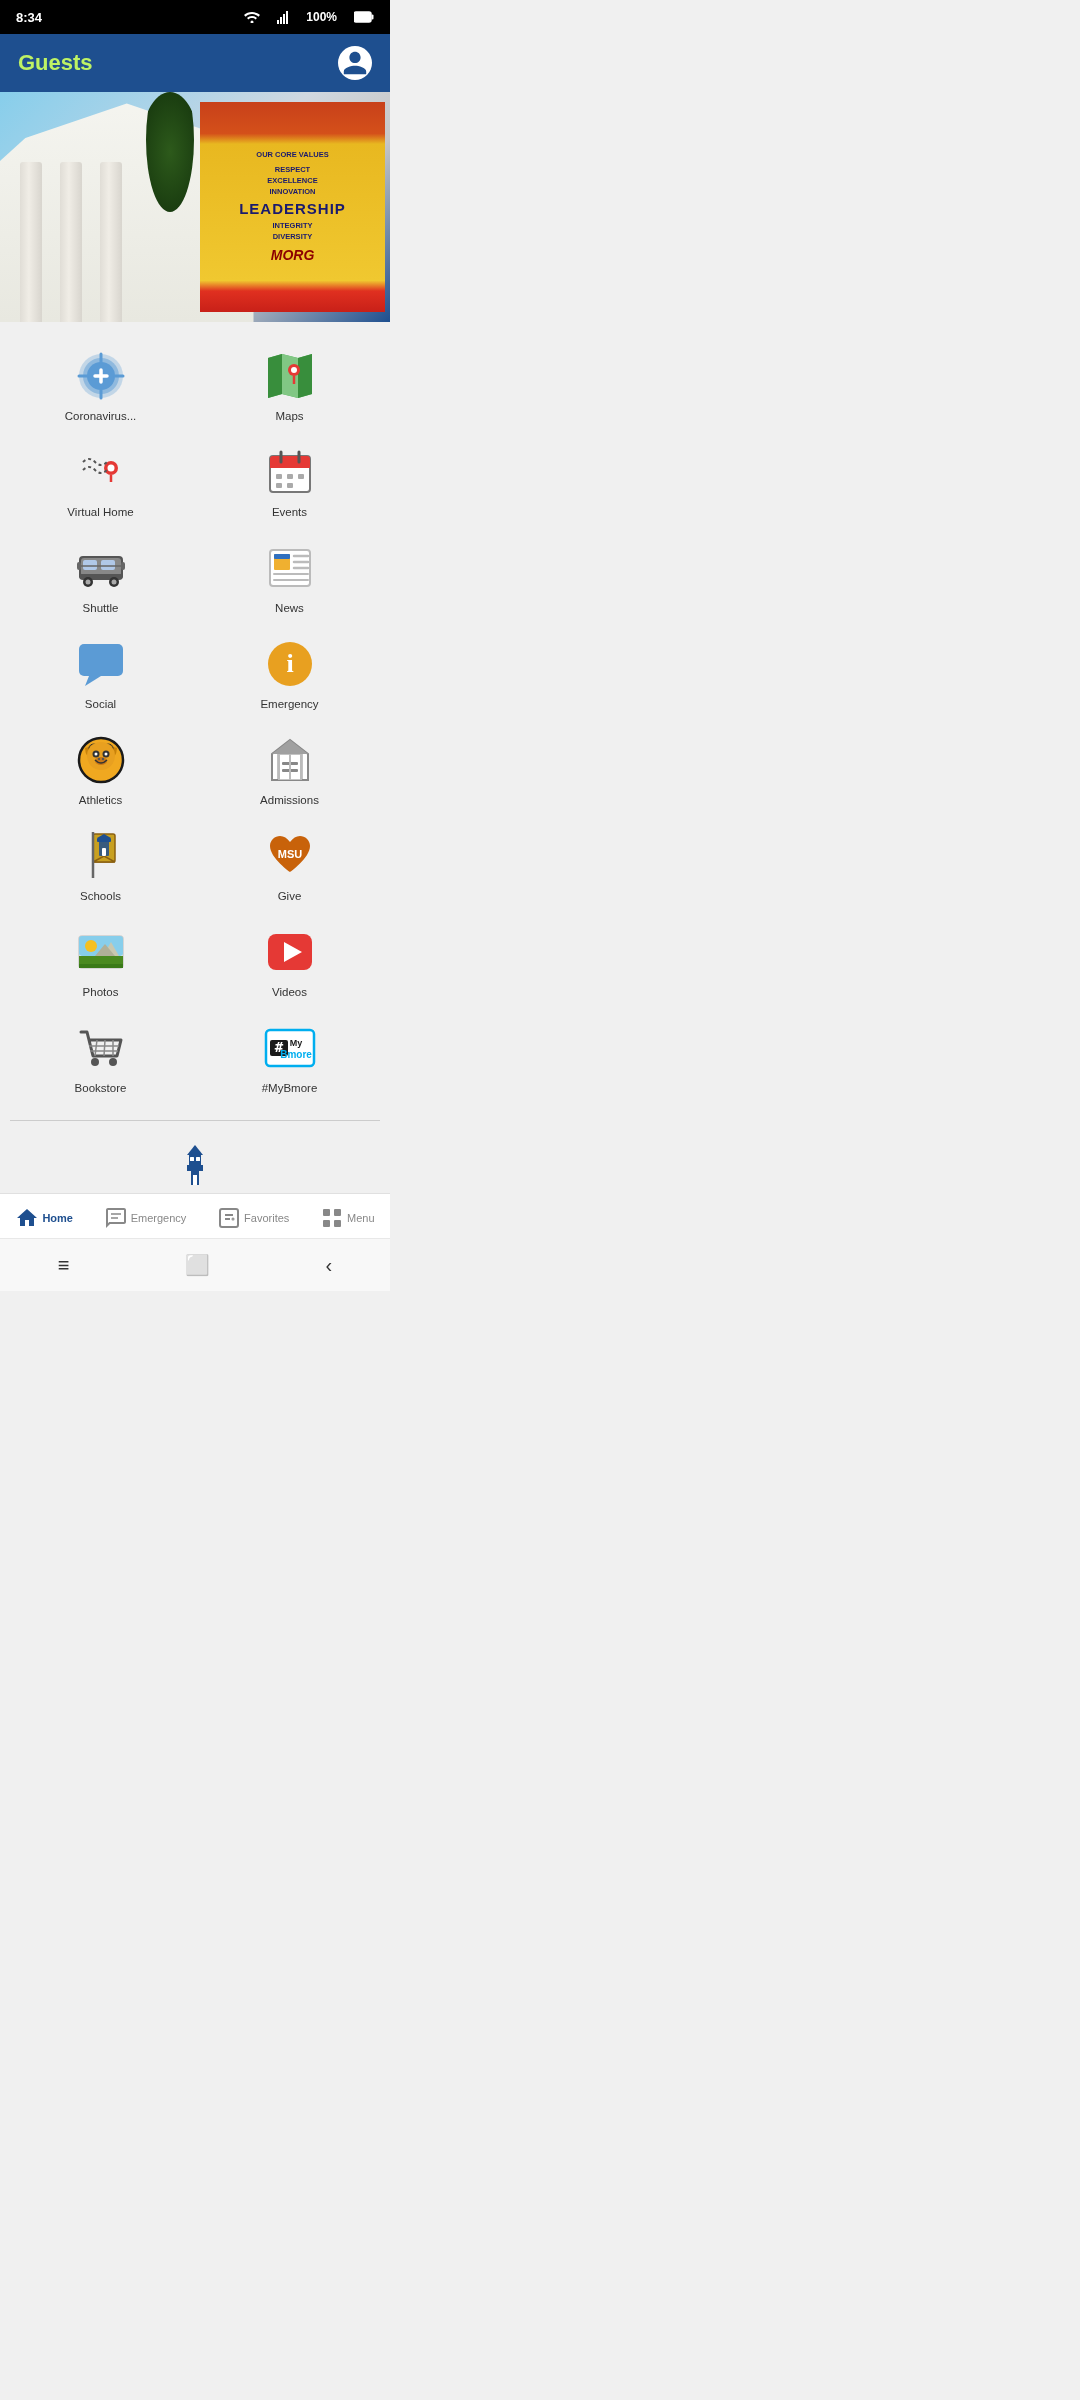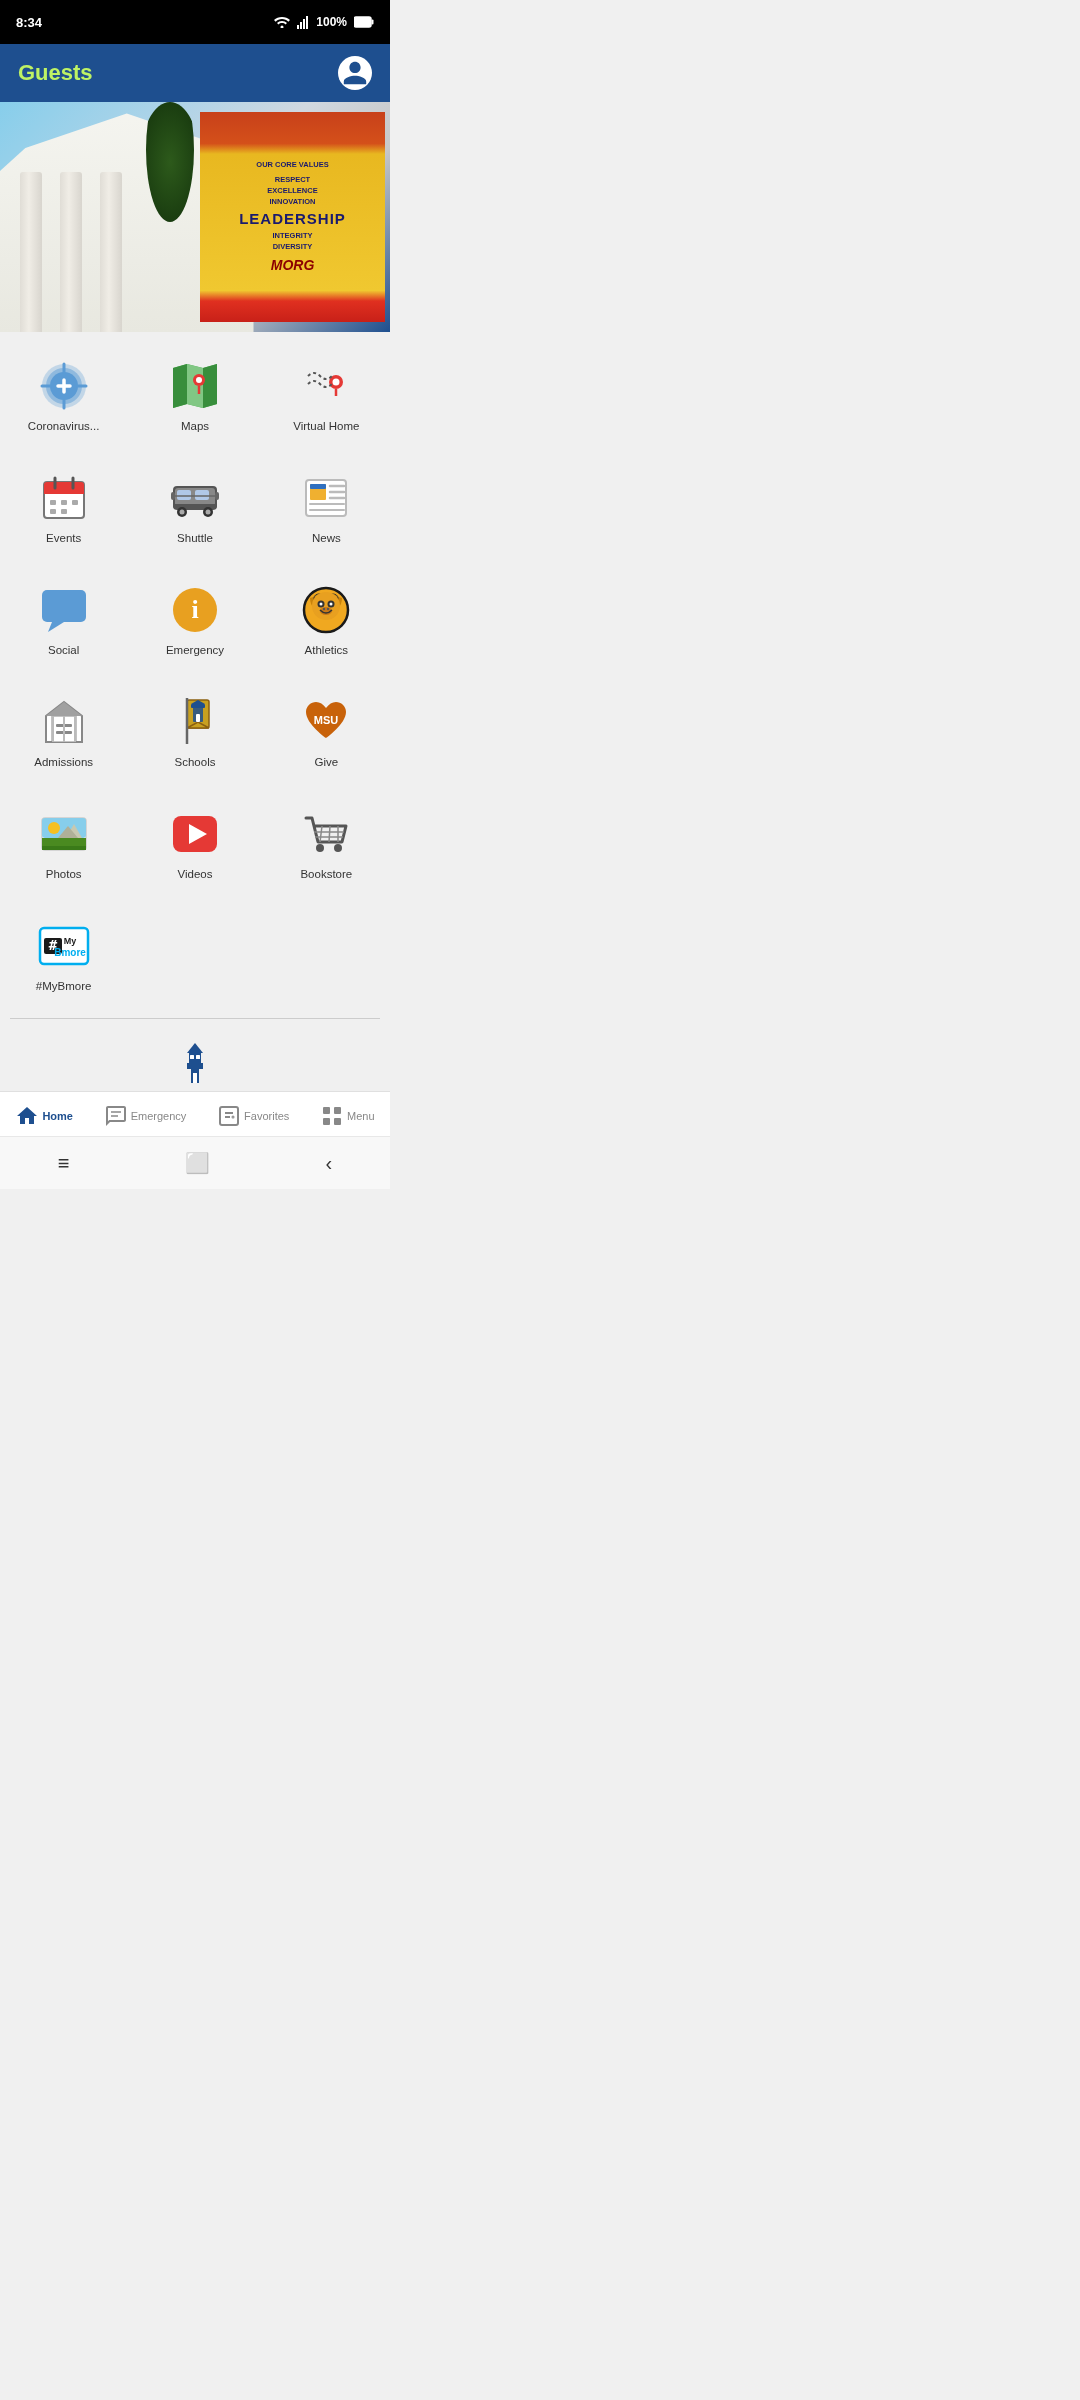--- a/index.html
+++ b/index.html
@@ -13,28 +13,28 @@
     }
 
     
     .status-bar {
       background: #000;
       color: #fff;
       display: flex;
       justify-content: space-between;
       align-items: center;
       padding: 0 16px;
-      height: 44px;
+      height: 34px;
       font-size: 13px;
       font-weight: 600;
     }
     .status-right {
       display: flex;
       align-items: center;
-      gap: 7px;
+      gap: 17px;
       font-size: 12px;
     }
 
     
     .header {
       background: #1e4f8f;
       color: #bef264;
       display: flex;
       justify-content: space-between;
       align-items: center;
@@ -133,22 +133,22 @@
       clip-path: ellipse(40% 60% at 50% 40%);
     }
 
     
     .grid-container {
       background: #f0f0f0;
       padding: 16px 8px 8px;
     }
     .grid {
       display: grid;
-      grid-template-columns: repeat(3, 1fr);
-      gap: 20px;
+      grid-template-columns: repeat(2, 1fr);
+      gap: 4px;
     }
     .grid-item {
       background: #f0f0f0;
       display: flex;
       flex-direction: column;
       align-items: center;
       justify-content: flex-start;
       padding: 10px 4px 8px;
       cursor: pointer;
       border-radius: 6px;

